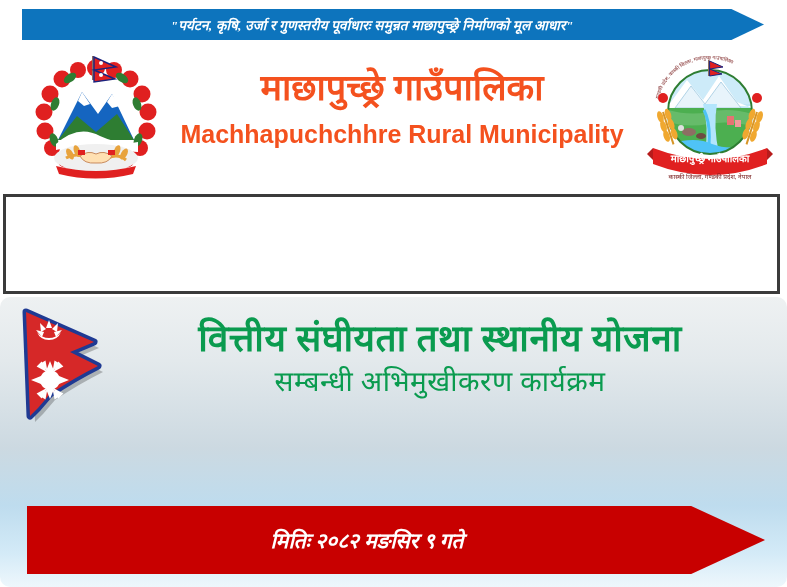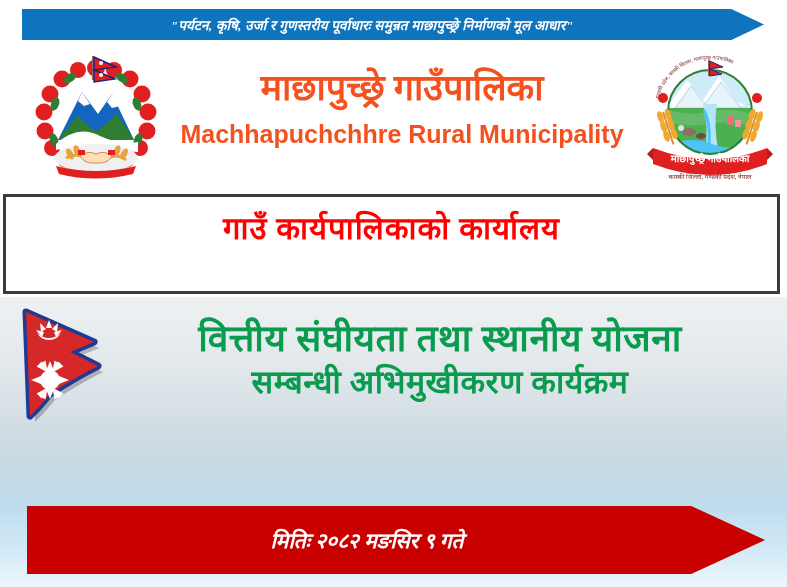--- a/index.html
+++ b/index.html
@@ -130,20 +130,21 @@
     position: absolute;
     left: 0; top: 297px;
     width: 787px; height: 290px;
     background: linear-gradient(to bottom,
                 #eef1f2 0%,
                 #e3e9ec 22%,
                 #ccd9e1 52%,
                 #bedcee 72%,
                 #d3eaf7 88%,
                 #eef7fc 100%);
+    border-radius: 10px;
   }
 
   
   .flag {
     position: absolute;
     left: 16px; top: 9px;
     width: 104px; height: 122px;
   }
 
   .program-title {
@@ -157,22 +158,22 @@
     font-family: "Liberation Serif", "DejaVu Serif", serif;
     font-weight: bold;
     font-size: 37px;
     line-height: 48px;
     letter-spacing: 0.5px;
     white-space: nowrap;
   }
   .prog-line2 {
     color: #0a9b4f;
     font-family: "Liberation Serif", "DejaVu Serif", serif;
-    font-weight: bold;
-    font-size: 32px;
+    font-weight: normal;
+    font-size: 28px;
     line-height: 38px;
     letter-spacing: 0.5px;
     white-space: nowrap;
   }
 
   
   .footer-arrow {
     position: absolute;
     left: 27px; top: 506px;
     width: 738px; height: 68px;
@@ -343,21 +344,20 @@
           <path d="M12 92 l-6 6 l6 6 z" fill="#b71c1c"></path>
           <path d="M126 92 l6 6 l-6 6 z" fill="#b71c1c"></path>
           <text x="69" y="106" text-anchor="middle" fill="#ffffff" font-size="10" font-family="Liberation Serif, serif" font-weight="bold">माछापुच्छ्रे गाउँपालिका</text>
         </g>
         <text x="69" y="123" text-anchor="middle" fill="#7a1f1f" font-size="6.5" font-family="Liberation Serif, serif">कास्की जिल्ला, गण्डकी प्रदेश, नेपाल</text>
       </svg>
     </div>
   </div>
 
   <div class="office-box">
-    <div class="office-line1">गाउँ कार्यपालिकाको कार्यालय</div>
   </div>
 
   <div class="body-area">
 
     <div class="flag">
       <svg viewBox="0 0 104 122" width="104" height="122">
         <g transform="translate(4,2)">
           <path d="M6 4 L74 34 Q60 40 50 44 L78 58 Q54 70 30 86 L18 100 L10 108 Z" fill="#111111" opacity="0.25" transform="translate(5,6)"></path>
           <path d="M6 4 L74 34 Q60 40 50 44 L78 58 Q54 70 30 86 L18 100 L10 108 Z" fill="#dc143c" stroke="#1f3a93" stroke-width="7" stroke-linejoin="round"></path>
           <path d="M6 4 L74 34 Q60 40 50 44 L78 58 Q54 70 30 86 L18 100 L10 108 Z" fill="#d62828"></path>

